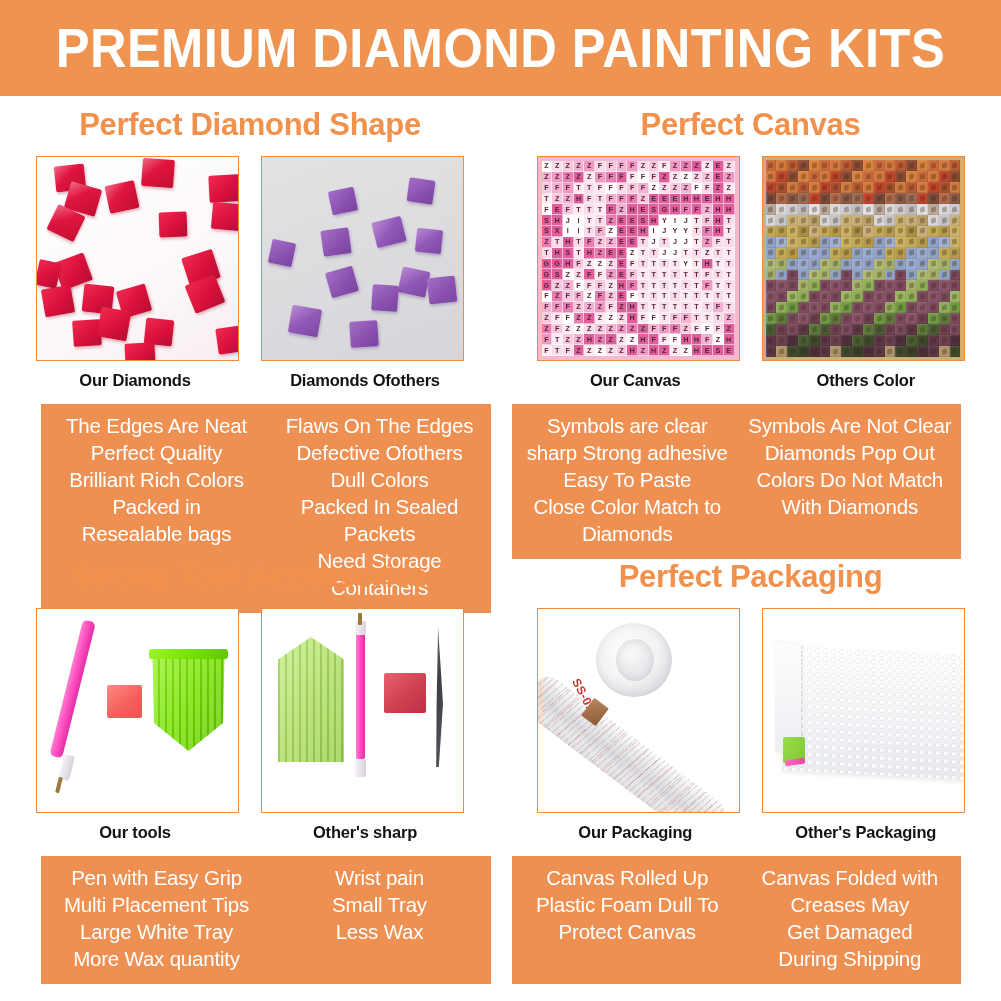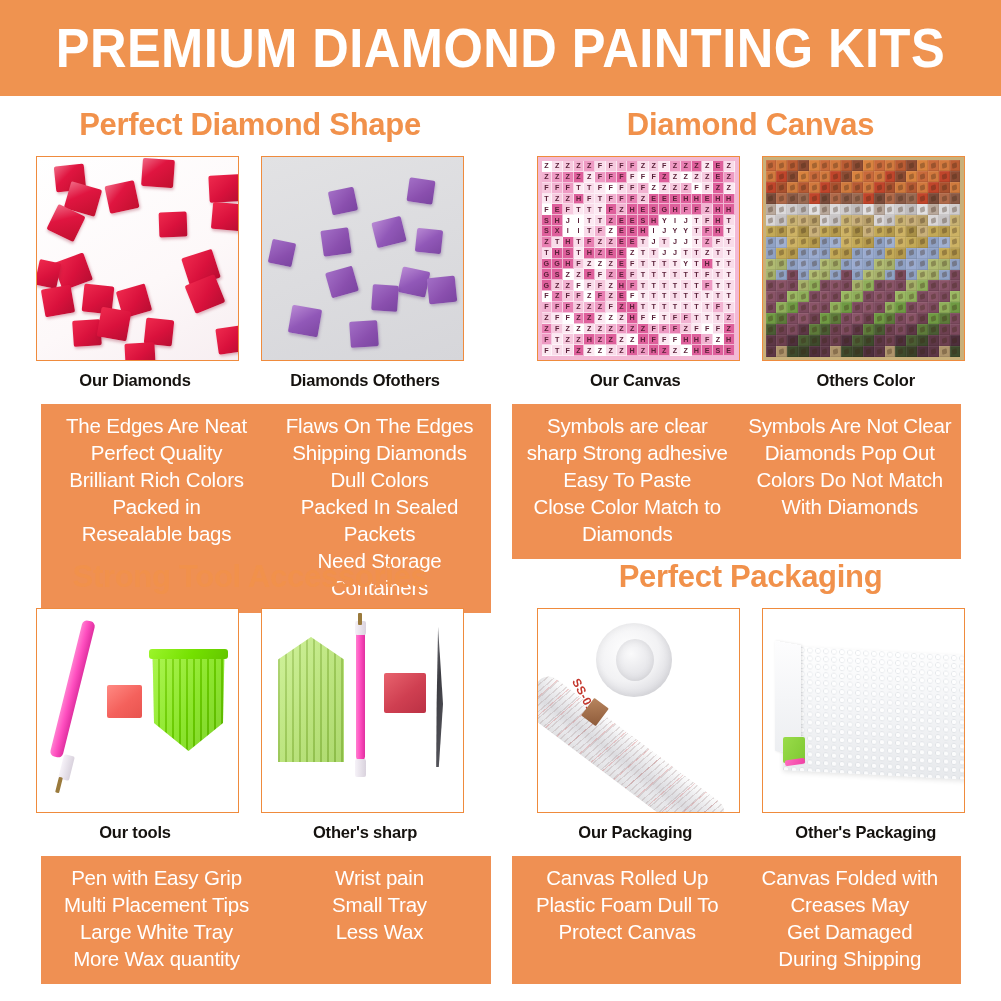--- a/index.html
+++ b/index.html
@@ -344,30 +344,30 @@
       <div class="bullets-bar">
         <div class="bullets-col">
           <div>The Edges Are Neat</div>
           <div>Perfect Quality</div>
           <div>Brilliant Rich Colors</div>
           <div>Packed in</div>
           <div>Resealable bags</div>
         </div>
         <div class="bullets-col">
           <div>Flaws On The Edges</div>
-          <div>Shipping Diamonds</div>
+          <div>Defective Ofothers</div>
           <div>Dull Colors</div>
           <div>Packed In Sealed Packets</div>
           <div>Need Storage Containers</div>
         </div>
       </div>
     </div>
 
     <div class="quad right">
-      <div class="quad-title">Diamond Canvas</div>
+      <div class="quad-title">Perfect Canvas</div>
 
       <div class="photo-row">
         <div class="photo-frame">
           <div class="art" style="background:#f3b9d4">
             <div class="symgrid" id="symgrid">
                 <span style="background: rgb(255, 255, 255);">Z</span>
                 <span style="background: rgb(249, 220, 234);">Z</span>
                 <span style="background: rgb(246, 201, 222);">Z</span>
                 <span style="background: rgb(242, 178, 209);">Z</span>
                 <span style="background: rgb(238, 154, 195);">Z</span>

